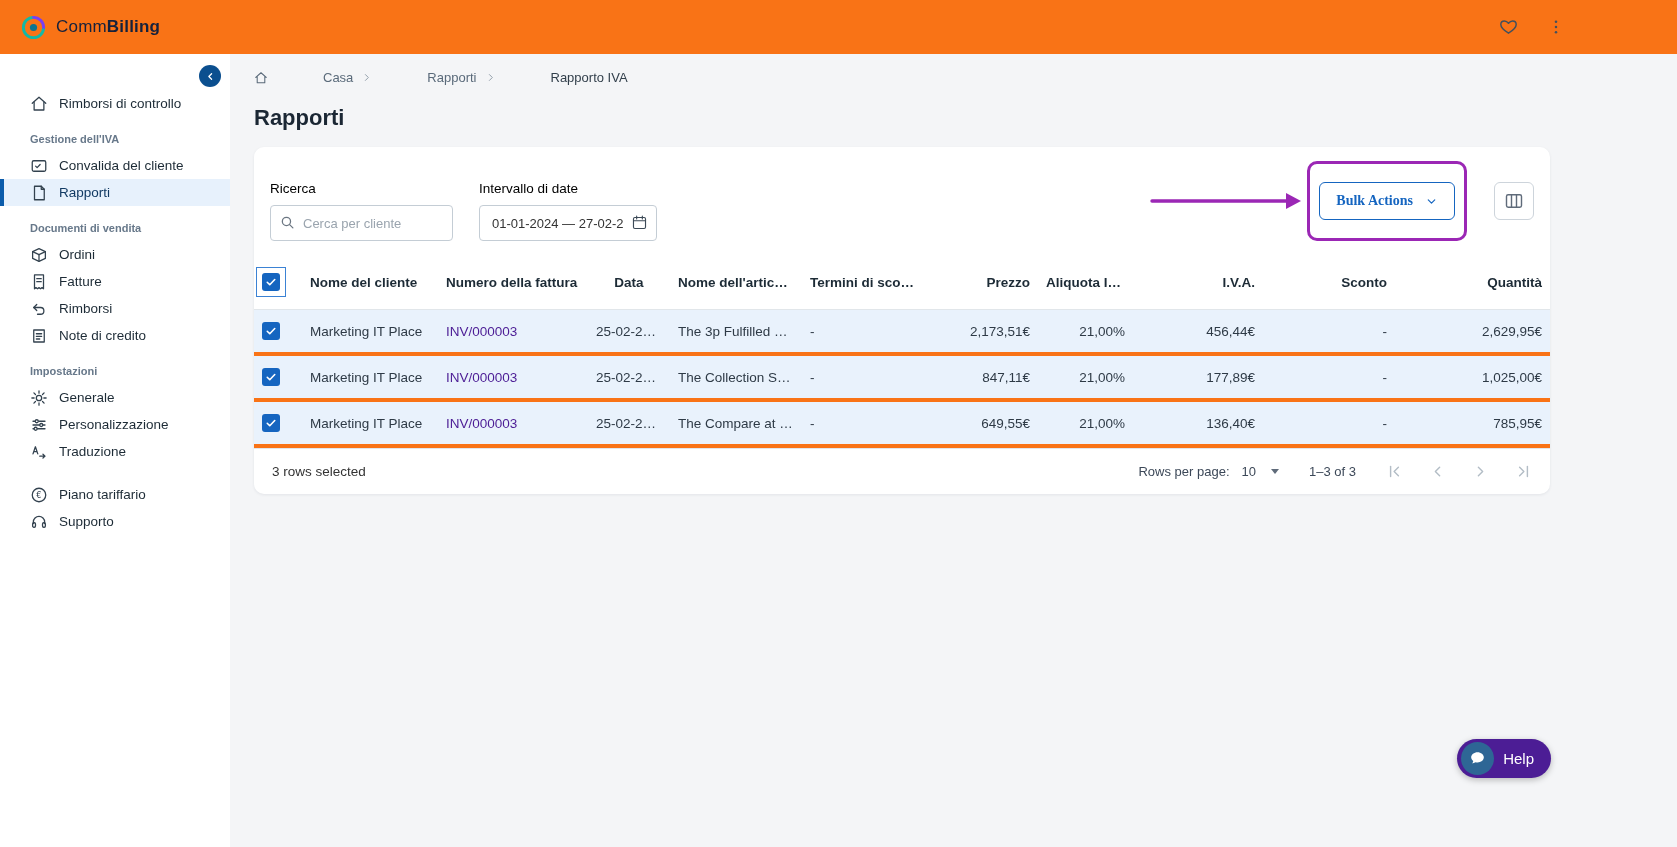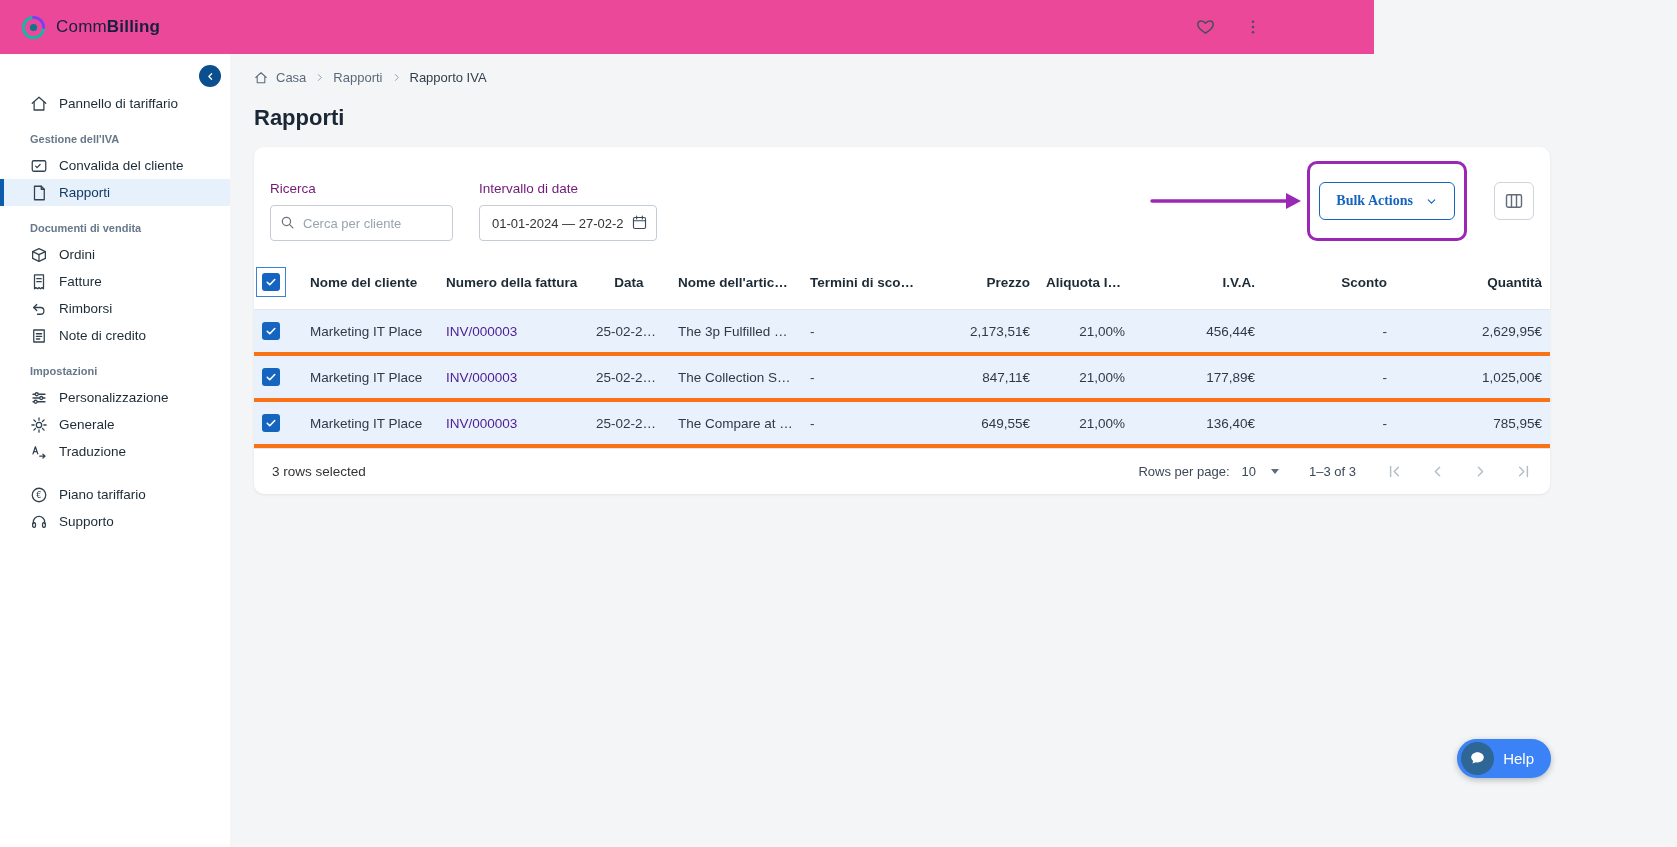--- a/index.html
+++ b/index.html
@@ -2,21 +2,21 @@
 <html><head>
 <meta charset="utf-8">
 <style>
   * { box-sizing: border-box; margin: 0; padding: 0; }
   html,body { width:1677px; height:847px; }
   body {
     font-family: "Liberation Sans", "DejaVu Sans", sans-serif;
     background:#f4f5f7; color:#2e3a46; overflow:hidden; position:relative;
   }
   
-  .topbar { position:absolute; top:0; left:0; width:1374px; height:54px; background:#ec4899;
+  .topbar { position:absolute; top:0; left:0; width:1677px; height:54px; background:#f97316;
     display:flex; align-items:center; padding:0 112px 0 20px; z-index:5; }
   .brand { display:flex; align-items:center; gap:9px; }
   .brand-name { font-size:17px; color:#15213c; letter-spacing:.2px; }
   .brand-name .b1 { font-weight:400; }
   .brand-name .b2 { font-weight:700; }
   .top-actions { margin-left:auto; display:flex; align-items:center; gap:28px; }
   .iconbtn { background:none; border:none; cursor:pointer; display:flex; align-items:center; }
   
   .sidebar { position:absolute; top:54px; left:0; width:230px; bottom:0; background:#fff; padding-top:36px; }
   .collapse-btn { position:absolute; top:11px; right:9px; width:22px; height:22px; border-radius:50%;
@@ -26,30 +26,30 @@
   .side-item .sicon { width:18px; height:18px; display:flex; align-items:center; justify-content:center; flex:0 0 18px; }
   .side-item svg { width:18px; height:18px; stroke:#33424f; fill:none; stroke-width:1.7; stroke-linecap:round; stroke-linejoin:round; }
   .side-item.active { background:#e7f1fc; }
   .side-item.active::before { content:""; position:absolute; left:0; top:0; bottom:0; width:4px; background:#0b5cab; }
   .side-item.active span.lbl { color:#123a63; font-weight:500; }
   .section-label { font-size:11px; font-weight:700; color:#67788a; padding:0 10px 0 30px; margin:16px 0 7px; }
   .side-gap { height:16px; }
   
   .main { position:absolute; top:54px; left:230px; right:0; bottom:0; }
   .breadcrumb { display:flex; align-items:center; gap:8px; padding:16px 0 0 24px; font-size:13px; color:#5a6a7a; }
-  .breadcrumb .crumb { cursor:pointer; }
+  .breadcrumb .crumb { cursor:pointer;margin-left:47px; }
   .breadcrumb .crumb.current { color:#323f4b; cursor:default; }
   .breadcrumb svg.chev { width:11px; height:11px; stroke:#8a97a3; fill:none; stroke-width:2; }
   .page-title { font-size:22px; font-weight:600; color:#1b2734; margin:20px 0 0 24px; }
   
   .card { position:relative; margin:16px 127px 0 24px; background:#fff; border-radius:10px;
     box-shadow:0 1px 3px rgba(20,40,70,.08); }
   .filters { display:flex; align-items:flex-end; gap:26px; padding:14px 16px 14px 16px; }
   .fgroup { display:flex; flex-direction:column; }
-  .fgroup label { font-size:13.5px; color:#701a75; margin-bottom:9px; }
+  .fgroup label { font-size:13.5px; color:#000000; margin-bottom:9px; }
   .input-wrap { position:relative; }
   .input-wrap input { height:36px; border:1px solid #c4cdd5; border-radius:4px; font-size:13px;
     font-family:inherit; color:#333; outline:none; }
   .search-input { width:183px; padding:0 10px 0 32px; }
   .search-input::placeholder { color:#9aa4ae; }
   .input-wrap .lead-icon { position:absolute; left:9px; top:9px; }
   .date-input { width:178px; padding:0 32px 0 12px; }
   .input-wrap .trail-icon { position:absolute; right:9px; top:9px; cursor:pointer; }
   .filters-right { margin-left:auto; display:flex; align-items:center; gap:27px; }
   
@@ -73,21 +73,21 @@
   .hdr-cb-ring { width:30px; height:30px; border:1.5px solid #3b82d4; display:flex; align-items:center; justify-content:center; margin-left:-6px; }
   td .cb { margin-left:0; }
   
   .tfooter { display:flex; align-items:center; padding:14px 18px; border-top:1px solid #e1e6ea; font-size:13.5px; color:#333; }
   .tfooter-right { margin-left:auto; display:flex; align-items:center; gap:30px; color:#3c4858; font-size:13px; }
   .rpp { display:flex; align-items:center; gap:12px; cursor:pointer; }
   .caret-down { width:0; height:0; border-left:4px solid transparent; border-right:4px solid transparent; border-top:5px solid #5f6b7a; margin-left:3px; }
   .pager { display:flex; align-items:center; gap:26px; }
   .pager svg { width:17px; height:17px; stroke:#b3bdc6; fill:none; stroke-width:2; stroke-linecap:round; stroke-linejoin:round; }
   
-  .help-btn { position:absolute; right:126px; bottom:69px; height:39px; background:#3b82f6; border:none; border-radius:22px;
+  .help-btn { position:absolute; right:126px; bottom:69px; height:39px; background:#4c1d95; border:none; border-radius:22px;
     display:flex; align-items:center; gap:9px; padding:3px 17px 3px 4px; color:#fff; font-size:15px; font-family:inherit; cursor:pointer;
     box-shadow:0 2px 6px rgba(0,0,0,.25); }
   .help-bubble { width:33px; height:33px; border-radius:50%; background:#2e6695; display:flex; align-items:center; justify-content:center; }
 </style>
 </head>
 <body>
 
 <header class="topbar">
   <div class="brand">
     <svg width="27" height="27" viewBox="0 0 24 24">
@@ -120,21 +120,21 @@
     </svg>
   </button>
 
   <div class="side-item">
     <span class="sicon">
         <svg viewBox="0 0 24 24">
           <path d="M3 11l9-8 9 8"></path>
           <path d="M5.5 9.5V20h13V9.5"></path>
         </svg>
       </span>
-    <span class="lbl">Pannello di tariffario</span>
+    <span class="lbl">Rimborsi di controllo</span>
   </div>
 
   <div class="section-label">Gestione dell'IVA</div>
 
   <div class="side-item">
     <span class="sicon">
         <svg viewBox="0 0 24 24">
           <rect x="3" y="5" width="18" height="14" rx="2"></rect>
           <path d="M7.5 12.2l2 2 4-4.2"></path>
         </svg>
@@ -186,39 +186,39 @@
         <svg viewBox="0 0 24 24">
           <path d="M5 4h14v16H5z"></path>
           <path d="M8.5 9h7M8.5 12.5h7M8.5 16h4.5"></path>
         </svg>
       </span>
     <span class="lbl">Note di credito</span>
   </div>
 
   <div class="section-label">Impostazioni</div>
 
+  <div class="side-item">
+    <span class="sicon">
+        <svg viewBox="0 0 24 24">
+          <circle cx="12" cy="12" r="3.6"></circle>
+          <path d="M12 2.5v3M12 18.5v3M2.5 12h3M18.5 12h3M5.2 5.2l2.1 2.1M16.7 16.7l2.1 2.1M18.8 5.2l-2.1 2.1M7.3 16.7l-2.1 2.1"></path>
+        </svg>
+      </span>
+    <span class="lbl">Generale</span>
+  </div>
   <div class="side-item">
     <span class="sicon">
         <svg viewBox="0 0 24 24">
           <path d="M4 7h16M4 12h16M4 17h16"></path>
           <circle cx="9" cy="7" r="2" fill="#fff"></circle>
           <circle cx="15" cy="12" r="2" fill="#fff"></circle>
           <circle cx="7.5" cy="17" r="2" fill="#fff"></circle>
         </svg>
       </span>
     <span class="lbl">Personalizzazione</span>
-  </div>
-  <div class="side-item">
-    <span class="sicon">
-        <svg viewBox="0 0 24 24">
-          <circle cx="12" cy="12" r="3.6"></circle>
-          <path d="M12 2.5v3M12 18.5v3M2.5 12h3M18.5 12h3M5.2 5.2l2.1 2.1M16.7 16.7l2.1 2.1M18.8 5.2l-2.1 2.1M7.3 16.7l-2.1 2.1"></path>
-        </svg>
-      </span>
-    <span class="lbl">Generale</span>
   </div>
   <div class="side-item">
     <span class="sicon">
         <svg viewBox="0 0 24 24">
           <path d="M4 14.5L7.2 5l3.2 9.5M5 11.5h4.4"></path>
           <path d="M13 17.5h7M17.3 15l2.7 2.5-2.7 2.5"></path>
         </svg>
       </span>
     <span class="lbl">Traduzione</span>
   </div>

